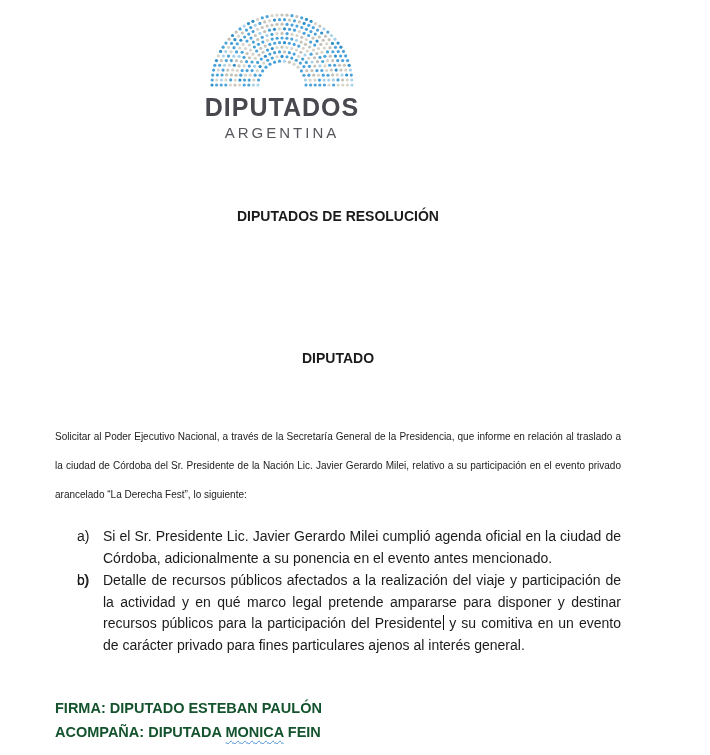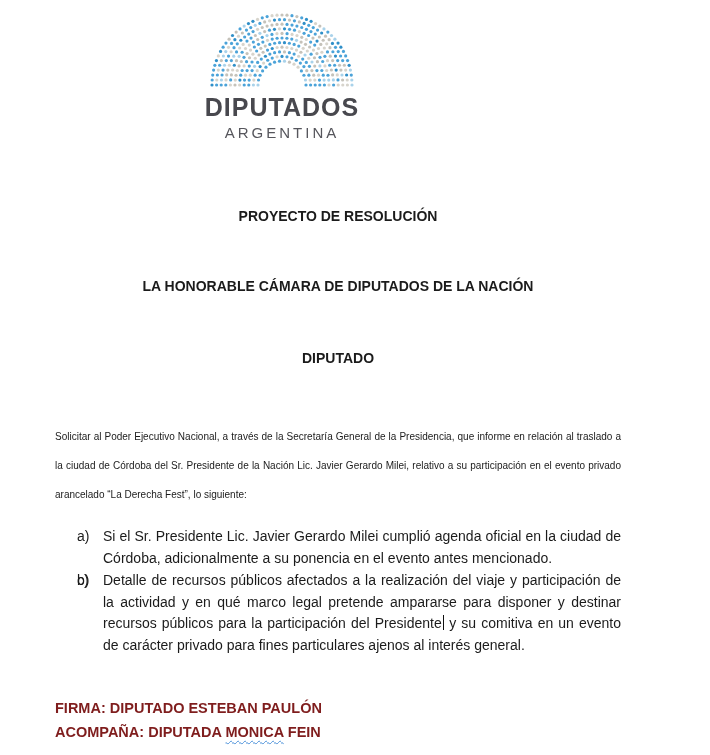--- a/index.html
+++ b/index.html
@@ -62,21 +62,21 @@
     display:inline-block;
     width:1.5px; height:15px;
     background:#111;
     vertical-align:-2px;
     margin-left:1px;
   }
   
   .signatures {
     position:absolute; top:697px; left:55px; width:566px;
     font-size:14.5px; font-weight:700; line-height:23.5px;
-    color:#7f1d1d;
+    color:#14532d;
   }
   .squiggle {
     text-decoration:underline;
     text-decoration-style:wavy;
     text-decoration-color:#4a90d9;
     text-decoration-thickness:1px;
     text-underline-offset:3px;
     text-align:center;
   }
 </style>
@@ -421,22 +421,21 @@
         <circle cx="145.16" cy="55.28" r="1.6" fill="#2F8FC8"></circle>
         <circle cx="146.40" cy="60.12" r="1.6" fill="#A9D2EA"></circle>
         <circle cx="147.29" cy="65.04" r="1.6" fill="#4BA3D9"></circle>
         <circle cx="147.82" cy="70.01" r="1.6" fill="#A9D2EA"></circle>
         <circle cx="148.00" cy="75.00" r="1.6" fill="#A9D2EA"></circle>
       </svg>
     <div class="logo-title" style="color: rgb(72, 72, 78);">DIPUTADOS</div>
     <div class="logo-subtitle" style="color: rgb(86, 86, 92); text-align: center;">ARGENTINA</div>
   </div>
 
-  <div class="doc-heading h1">PROYECTO DE RESOLUCIÓN</div>
-  <div class="doc-heading h2">LA HONORABLE CÁMARA DE DIPUTADOS DE LA NACIÓN</div>
+  <div class="doc-heading h1">DIPUTADOS DE RESOLUCIÓN</div>
   <div class="doc-heading h3">DIPUTADO</div>
 
   <div class="intro">Solicitar al Poder Ejecutivo Nacional, a través de la Secretaría General de la Presidencia, que informe en relación al traslado a la ciudad de Córdoba del Sr. Presidente de la Nación Lic. Javier Gerardo Milei, relativo a su participación en el evento privado arancelado “La Derecha Fest”, lo siguiente:</div>
 
   <ol class="req-list">
     <li class="req-item">
       <span class="req-marker">a)</span>
       <span>Si el Sr. Presidente Lic. Javier Gerardo Milei cumplió agenda oficial en la ciudad de Córdoba, adicionalmente a su ponencia en el evento antes mencionado.</span>
     </li>
     <li class="req-item">

